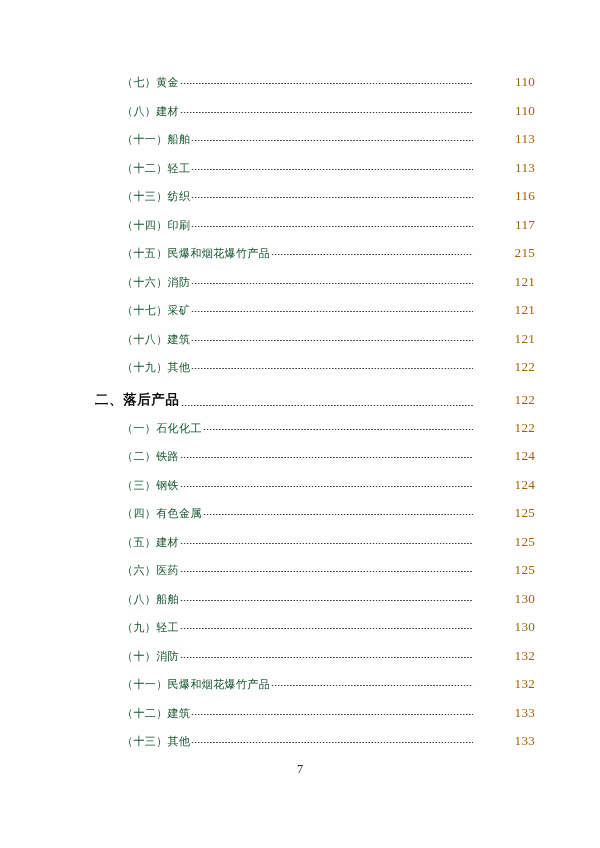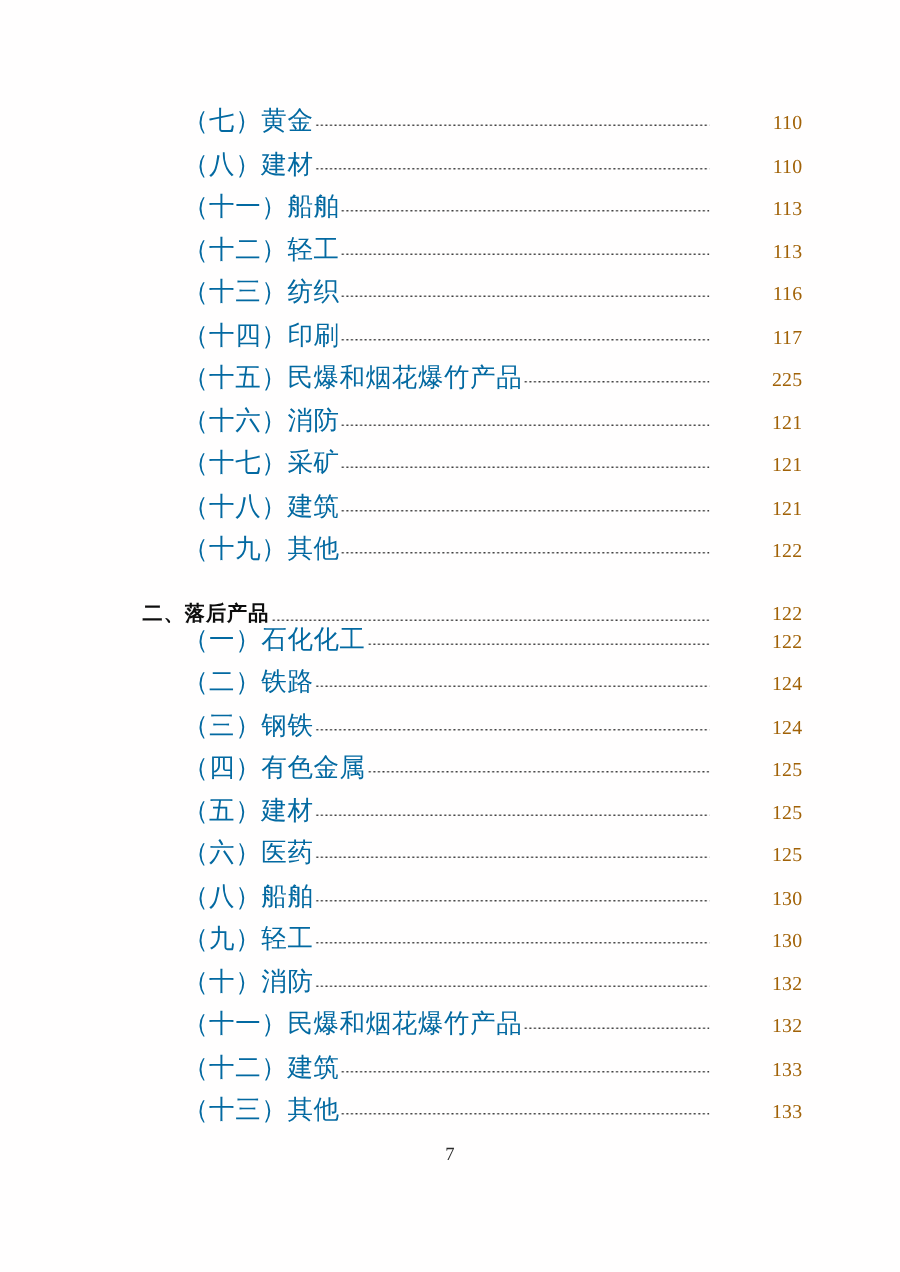--- a/index.html
+++ b/index.html
@@ -36,23 +36,23 @@
   .toc-row {
     display: flex;
     align-items: baseline;
     height: 28.5px;
     width: 440px;
     white-space: nowrap;
   }
 
   .toc-label {
     font-family: Liberation Sans, sans-serif;
-    font-size: 17px;
+    font-size: 11px;
     line-height: 1;
-    color: #0369a1;
+    color: #14532d;
     letter-spacing: 0.4px;
     flex: 0 0 auto;
     transform: scaleY(1.02);
   }
 
   
   .toc-row.level-2 {
     padding-left: 27px;
     width: 413px;
   }
@@ -60,21 +60,21 @@
   .toc-row.level-1 .toc-label {
     font-family: "Liberation Sans", sans-serif;
     font-weight: bold;
     font-size: 13.4px;
     letter-spacing: 0.7px;
     color: #0d0d0d;
   }
 
   .toc-row.heading-gap {
     height: 32px;
-    align-items: flex-end;
+    align-items: center;
   }
 
   .leader {
     flex: 1 1 auto;
     position: relative;
     height: 1em;
     overflow: hidden;
     margin: 0 1px 0 1px;
   }
   .leader::after {
@@ -145,21 +145,21 @@
         <span class="toc-page">116</span>
       </div>
       <div class="toc-row level-2">
         <span class="toc-label">（十四）印刷</span>
         <span class="leader"></span>
         <span class="toc-page">117</span>
       </div>
       <div class="toc-row level-2">
         <span class="toc-label">（十五）民爆和烟花爆竹产品</span>
         <span class="leader"></span>
-        <span class="toc-page">225</span>
+        <span class="toc-page">215</span>
       </div>
       <div class="toc-row level-2">
         <span class="toc-label">（十六）消防</span>
         <span class="leader"></span>
         <span class="toc-page">121</span>
       </div>
       <div class="toc-row level-2">
         <span class="toc-label">（十七）采矿</span>
         <span class="leader"></span>
         <span class="toc-page">121</span>

